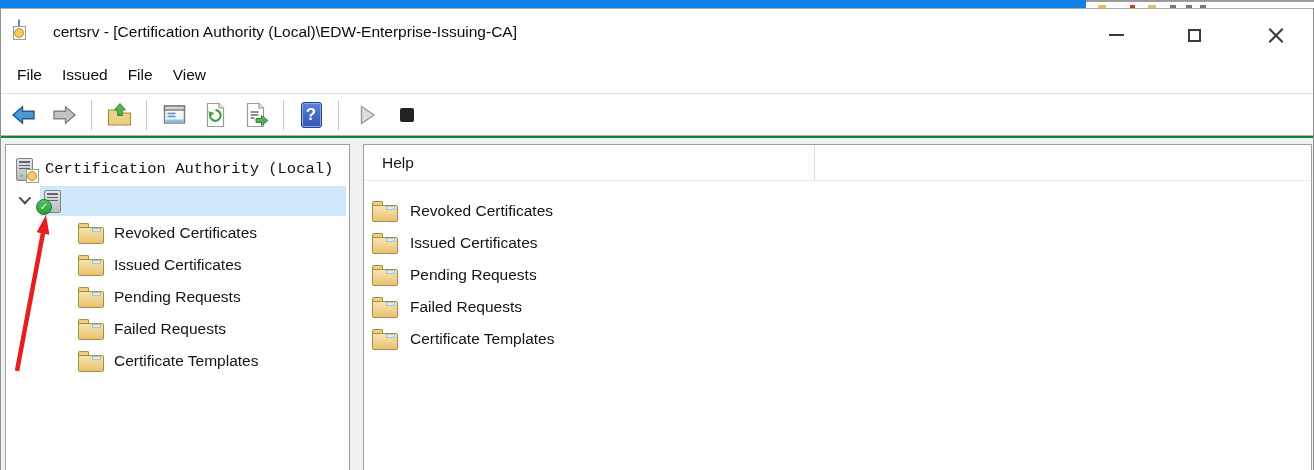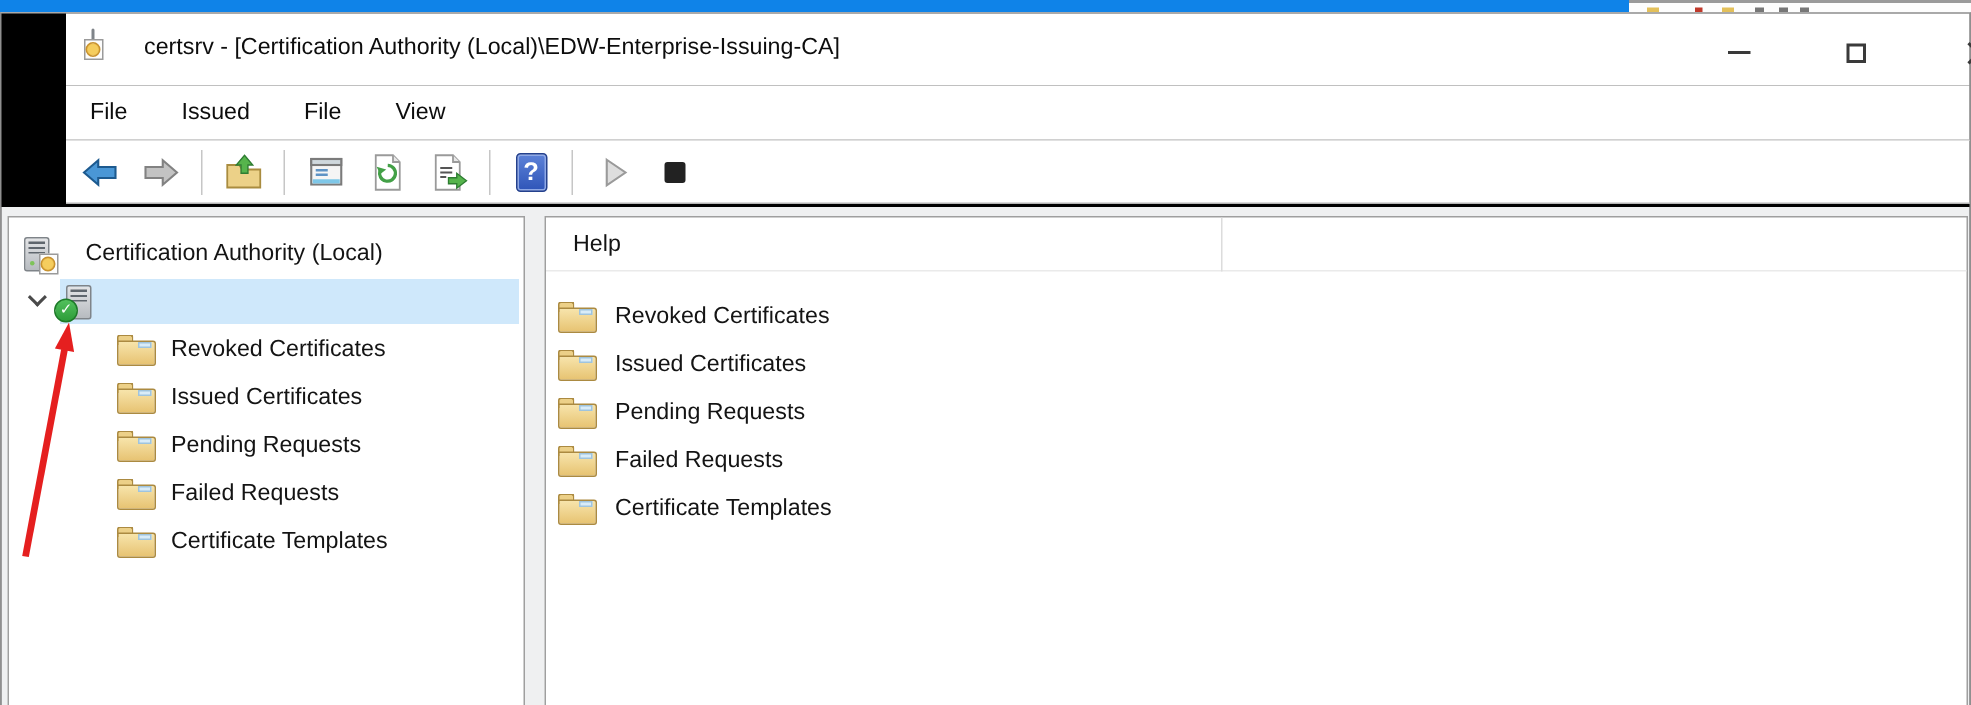--- a/index.html
+++ b/index.html
@@ -6,37 +6,37 @@
   html,body { width:1314px; height:470px; overflow:hidden; background:#fff;
     font-family:"Liberation Sans","DejaVu Sans",sans-serif; color:#141414; }
 
   
   .top-strip { position:absolute; left:0; top:0; width:1086px; height:8px; background:#0f83e8; }
   .top-strip-right { position:absolute; left:1086px; top:0; width:228px; height:8px;
     background:#fdfdfd; border-top:2px solid #9a9a9a; }
   .bg-speck { position:absolute; top:3px; height:4px; }
 
   
-  .window { position:absolute; left:0; top:8px; width:1314px; height:462px; background:#000000;
-    border-left:1px solid #8f8f8f; border-right:1px solid #8f8f8f; border-top:1px solid #a9a9a9;padding-left:43px; }
+  .window { position:absolute; left:0; top:8px; width:1314px; height:462px; background:#15803d;
+    border-left:1px solid #8f8f8f; border-right:1px solid #8f8f8f; border-top:1px solid #a9a9a9; }
 
   .title-bar { position:relative; height:48px; background:#fff; }
   .app-icon { position:absolute; left:17px; top:11px; width:18px; height:24px; }
   .title-text { position:absolute; left:52px; top:14px; font-size:15.5px; color:#0d0d0d; white-space:nowrap; }
 
   .win-btn { position:absolute; top:6px; width:44px; height:40px; display:flex; align-items:center; justify-content:center; }
   .win-btn.min { left:1093px; } .win-btn.max { left:1171px; } .win-btn.close { left:1253px; }
   .glyph-min { width:15px; height:2px; background:#3a3a3a; }
   .glyph-max { width:13px; height:13px; border:2px solid #3a3a3a; }
   .glyph-close { position:relative; width:16px; height:16px; }
   .glyph-close::before,.glyph-close::after { content:""; position:absolute; left:7px; top:-1px;
     width:2px; height:19px; background:#3a3a3a; }
   .glyph-close::before { transform:rotate(45deg); } .glyph-close::after { transform:rotate(-45deg); }
 
-  .menu-bar { height:36px; display:flex; align-items:center; padding-left:16px; gap:36px; background:#fff; }
+  .menu-bar { height:36px; display:flex; align-items:center; padding-left:16px; gap:20px; background:#fff; }
   .menu-item { font-size:15.5px; color:#0d0d0d; }
 
   .toolbar { height:43px; background:#fff; border-top:1px solid #e0e0e0; border-bottom:1px solid #b5b5b5;
     display:flex; align-items:center; padding-left:8px; gap:13px; }
   .tb-icon { width:28px; height:28px; display:flex; align-items:center; justify-content:center; }
   .tb-sep { width:1px; height:30px; background:#c6c6c6; }
   .help-box { width:21px; height:26px; border-radius:3px; background:linear-gradient(180deg,#5d82d8,#2f55b8);
     border:1px solid #24418d; box-shadow:inset 0 0 0 1px #8fa9e6; color:#fff; font-weight:bold; font-size:17px;
     display:flex; align-items:center; justify-content:center; }
   .stop-sq { width:14px; height:14px; background:#222; border-radius:2px; }
@@ -44,21 +44,21 @@
   
   .workspace { position:absolute; left:0; top:129px; width:1312px; height:333px; background:#eff0f1; }
   .pane { position:absolute; top:6px; background:#fff; border:1px solid #9f9f9f; height:340px; }
   .pane-left { left:4px; width:345px; }
   .pane-right { left:362px; width:949px; }
 
   
   .tree { padding-top:8px; position:relative; }
   .tree-row { position:relative; height:32px; display:flex; align-items:center; font-size:15.5px; }
   .tree-row .lbl { white-space:nowrap; position:relative; z-index:2; }
-  .row-root { padding-left:10px; gap:24px; }
+  .row-root { padding-left:10px; gap:12px;font-family:Liberation Mono, monospace; }
   .row-ca { padding-left:38px; gap:10px; }
   .row-ca .hl { position:absolute; left:34px; right:3px; top:1px; bottom:1px; background:#cfe8fb; z-index:0; }
   .row-child { padding-left:72px; gap:10px; }
   .chevron { position:absolute; left:13px; top:10px; width:9px; height:9px;
     border-right:2px solid #4a4a4a; border-bottom:2px solid #4a4a4a; transform:rotate(45deg) translateY(-2px); z-index:2; }
 
   
   .server { position:relative; width:17px; height:23px; background:linear-gradient(180deg,#e3e4e6,#b7bbc0);
     border:1px solid #7f8489; border-radius:2px; z-index:2; }
   .server::before { content:""; position:absolute; left:2px; right:2px; top:2px; height:8px;

